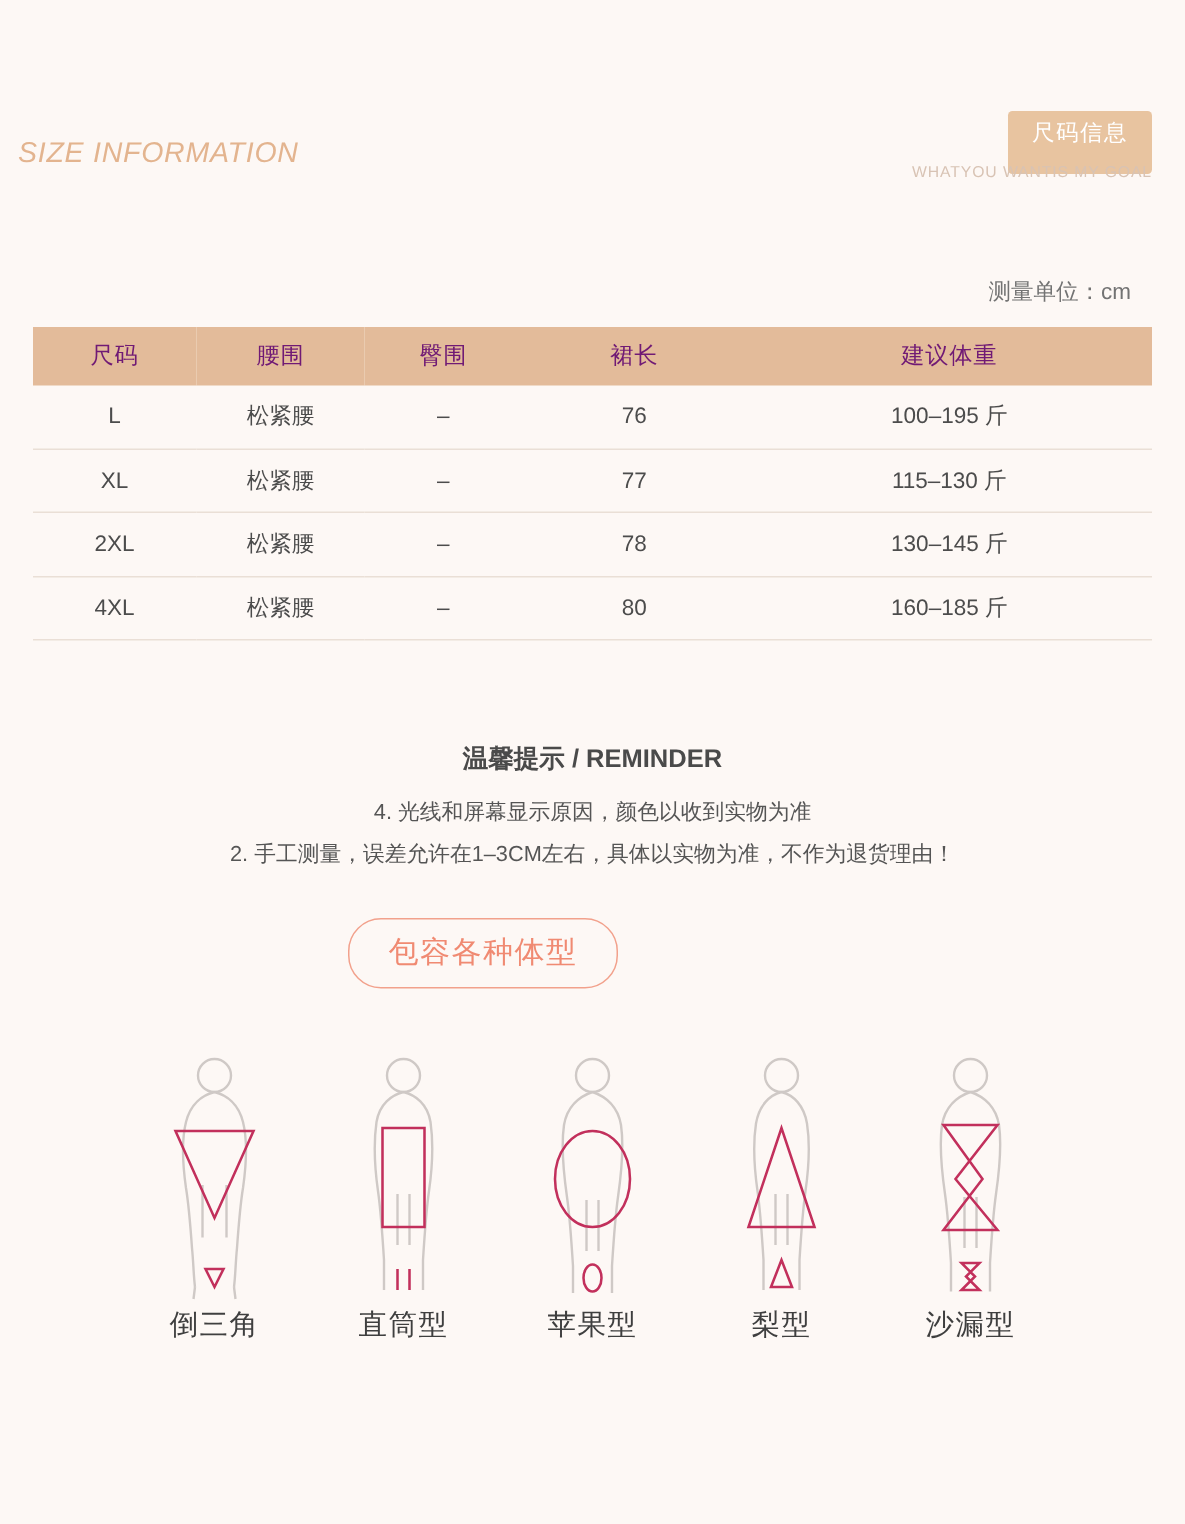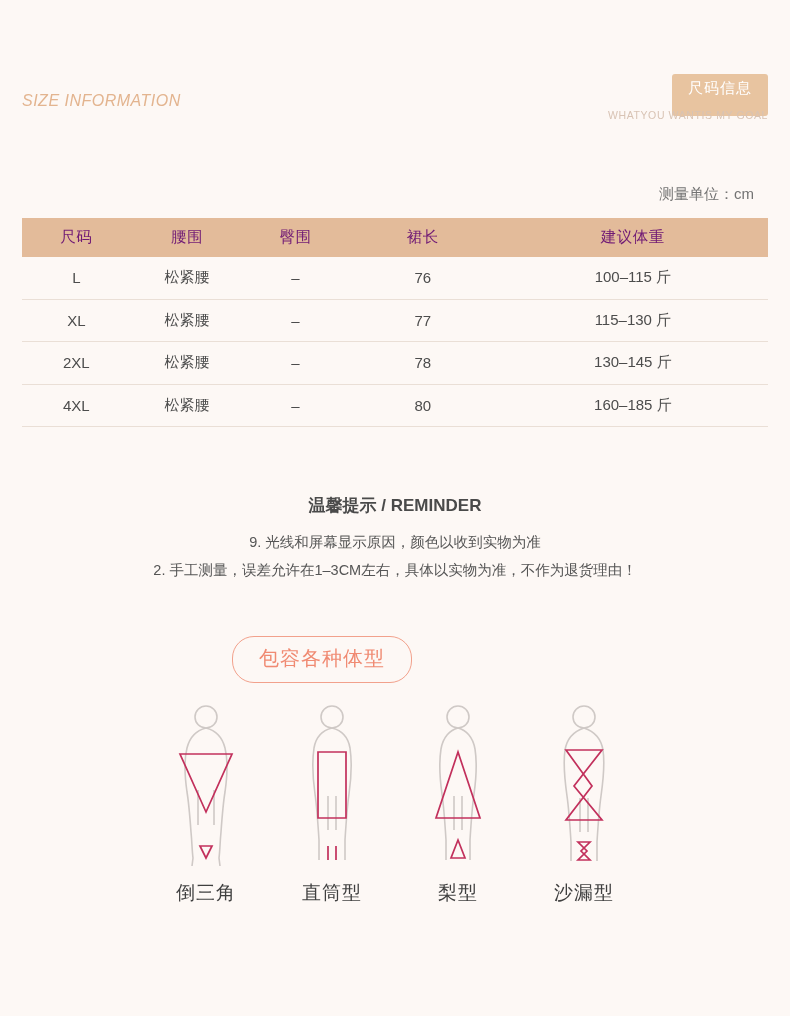--- a/index.html
+++ b/index.html
@@ -16,23 +16,23 @@
     overflow: hidden;
   }
 
   
   .header {
     position: relative;
     height: 130px;
   }
   .title-en {
     position: absolute;
-    left: 22px;
+    left: 12px;
     top: 92px;
-    font-size: 16px;
+    font-size: 19px;
     font-style: italic;
     letter-spacing: 0.5px;
     color: #e3b48f;
     font-family: "Liberation Sans", sans-serif;
   }
   .badge {
     position: absolute;
     right: 22px;
     top: 74px;
     background: #e8c4a0;
@@ -111,21 +111,21 @@
     width: 790px;
     text-align: center;
     font-size: 14.5px;
     color: #555;
     line-height: 28px;
   }
 
   
   .pill-wrap {
     position: absolute;
-    top: 636px;
+    top: 612px;
     left: 0;
     width: 644px;
     text-align: center;
   }
   .pill {
     display: inline-block;
     border: 1.6px solid #f2a18c;
     border-radius: 22px;
     color: #f08a72;
     font-size: 20px;
@@ -146,21 +146,20 @@
   }
   .shape {
     width: 100px;
     text-align: center;
   }
   .shape svg {
     display: block;
     margin: 0 auto;
   }
   .shape-label {
-    margin-top: 10px;
     font-size: 19px;
     color: #3f3f3f;
     letter-spacing: 1px;
   }
 </style>
 </head>
 <body>
 
 <div class="header">
   <div class="title-en">SIZE INFORMATION</div>
@@ -179,21 +178,21 @@
       <th class="col-length">裙长</th>
       <th class="col-weight">建议体重</th>
     </tr>
   </thead>
   <tbody>
     <tr>
       <td>L</td>
       <td>松紧腰</td>
       <td>–</td>
       <td>76</td>
-      <td>100–115 斤</td>
+      <td>100–195 斤</td>
     </tr>
     <tr>
       <td>XL</td>
       <td>松紧腰</td>
       <td>–</td>
       <td>77</td>
       <td>115–130 斤</td>
     </tr>
     <tr>
       <td>2XL</td>
@@ -207,21 +206,21 @@
       <td>松紧腰</td>
       <td>–</td>
       <td>80</td>
       <td>160–185 斤</td>
     </tr>
   </tbody>
 </table>
 
 <div class="reminder-title">温馨提示 / REMINDER</div>
 <div class="reminder-list">
-  <div>9. 光线和屏幕显示原因，颜色以收到实物为准</div>
+  <div>4. 光线和屏幕显示原因，颜色以收到实物为准</div>
   <div>2. 手工测量，误差允许在1–3CM左右，具体以实物为准，不作为退货理由！</div>
 </div>
 
 <div class="pill-wrap">
   <span class="pill">包容各种体型</span>
 </div>
 
 <div class="shapes">
 
   <div class="shape">
@@ -249,20 +248,34 @@
       </g>
       <g fill="none" stroke="#c2305c" stroke-width="1.7">
         <path d="M36 52 L64 52 L64 118 L36 118 Z"></path>
         <path d="M46 146 L46 160 M54 146 L54 160"></path>
       </g>
     </svg>
     <div class="shape-label">直筒型</div>
   </div>
 
 
+  <div class="shape">
+    <svg width="100" height="170" viewBox="0 0 100 170">
+      <g fill="none" stroke="#cfc9c6" stroke-width="1.6">
+        <circle cx="50" cy="17" r="11"></circle>
+        <path d="M50 28 C41 31 33 38 31 50 C29 64 31 84 33 98 C35 112 36 128 37 144 C37 152 37 156 37 162 M50 28 C59 31 67 38 69 50 C71 64 69 84 67 98 C65 112 64 128 63 144 C63 152 63 156 63 162"></path>
+        <path d="M46 100 L46 134 M54 100 L54 134"></path>
+      </g>
+      <g fill="none" stroke="#c2305c" stroke-width="1.7">
+        <ellipse cx="50" cy="86" rx="25" ry="32"></ellipse>
+        <ellipse cx="50" cy="152" rx="6" ry="9"></ellipse>
+      </g>
+    </svg>
+    <div class="shape-label">苹果型</div>
+  </div>
 
   <div class="shape">
     <svg width="100" height="170" viewBox="0 0 100 170">
       <g fill="none" stroke="#cfc9c6" stroke-width="1.6">
         <circle cx="50" cy="17" r="11"></circle>
         <path d="M50 28 C42 30 35 37 33 49 C31 62 32 80 34 94 C36 108 37 124 38 140 C38 149 38 154 38 160 M50 28 C58 30 65 37 67 49 C69 62 68 80 66 94 C64 108 63 124 62 140 C62 149 62 154 62 160"></path>
         <path d="M46 96 L46 130 M54 96 L54 130"></path>
       </g>
       <g fill="none" stroke="#c2305c" stroke-width="1.7">
         <path d="M50 52 L28 118 L72 118 Z"></path>

